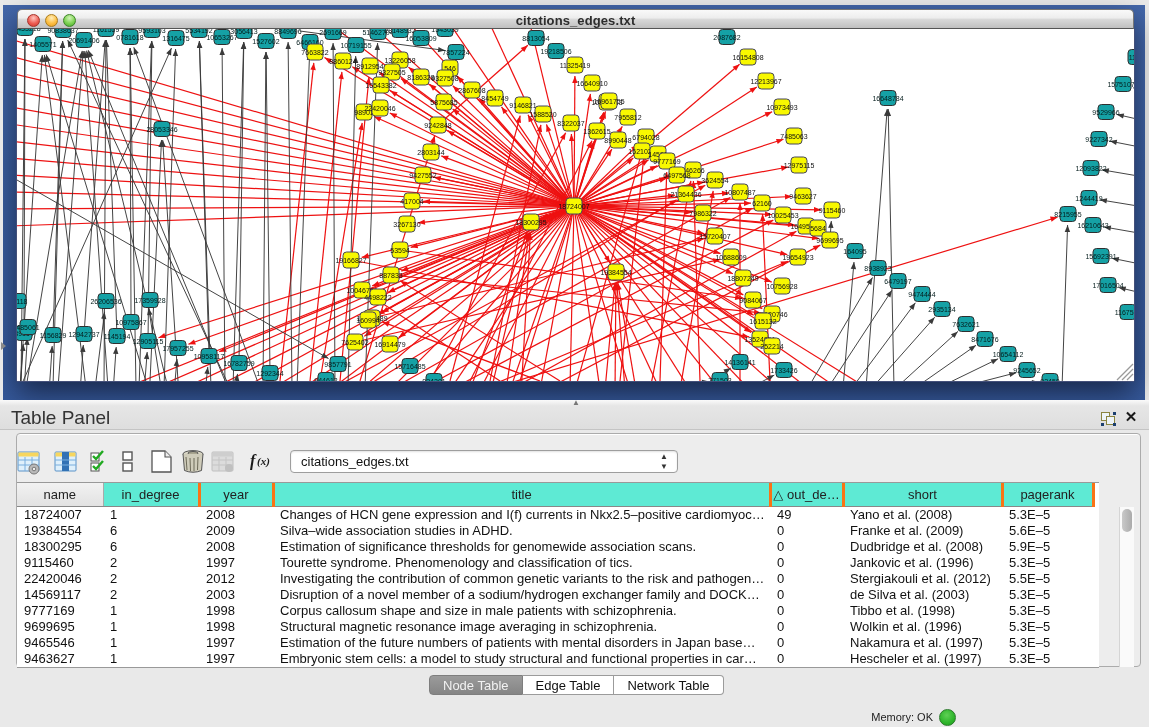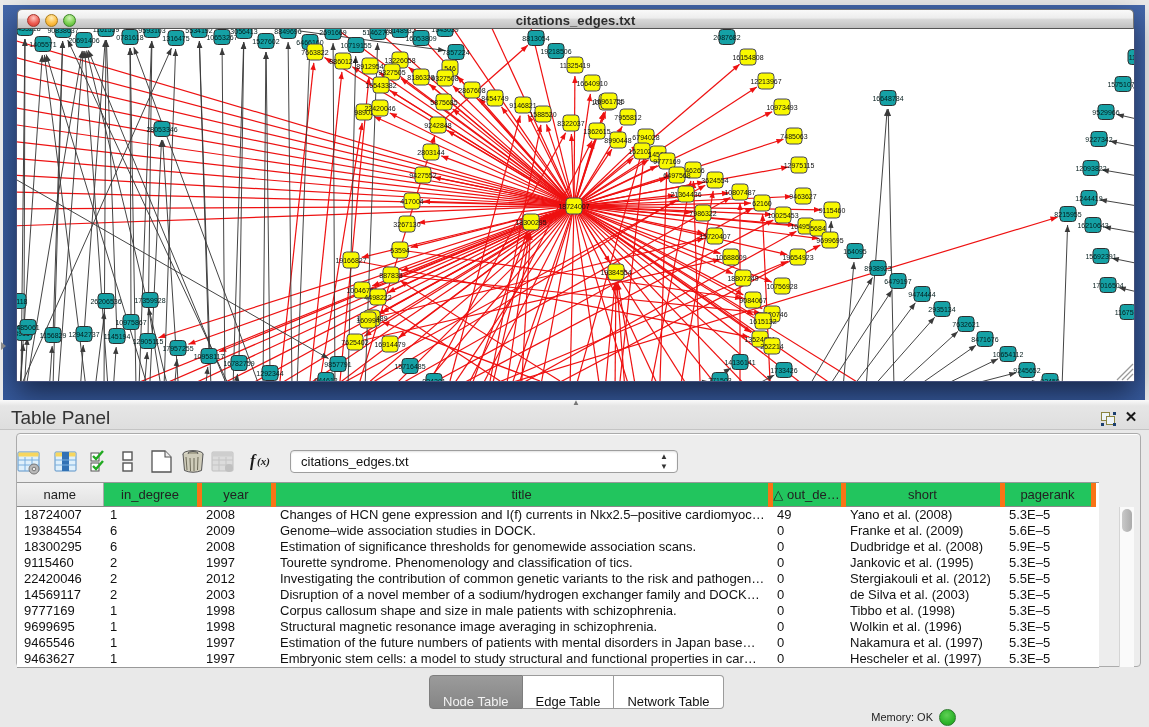--- a/index.html
+++ b/index.html
@@ -29,29 +29,29 @@
   box-shadow:inset 0 1px 0 #fff}
 .toolbar{position:absolute;left:0;top:435px;width:1149px;height:44px}
 .combo{position:absolute;left:290px;top:450px;width:388px;height:23px;background:#fff;
   border:1px solid #9e9e9e;border-radius:4px;font-size:13px;color:#111;
   line-height:21px;padding-left:10px;box-shadow:inset 0 1px 2px rgba(0,0,0,.12)}
 .combo .arr{position:absolute;right:9px;top:1px;font-size:8px;color:#333;line-height:10px}
 
 .dtable{position:absolute;left:17px;top:482px;width:1082px;height:186px;background:#fff;overflow:hidden;border-top:1px solid #999;border-bottom:1px solid #999}
 table.grid{border-collapse:collapse;table-layout:fixed;width:1076px;font-size:13px;color:#111}
 table.grid th{height:23px;font-weight:normal;font-size:13px;color:#222;
-  background:#22c55e;border-right:5px solid #f97316;border-bottom:1px solid #888;text-align:center;overflow:hidden;white-space:nowrap}
+  background:#5eead4;border-right:3px solid #f97316;border-bottom:1px solid #888;text-align:center;overflow:hidden;white-space:nowrap}
 table.grid th.first{background:linear-gradient(180deg,#f2f2f2,#e2e2e2);border-right:1px solid #aaa}
 table.grid td{height:16px;padding:0 0 0 7px;overflow:hidden;white-space:nowrap;border:0}
 td.c5{padding-left:5px}
 .vscroll{position:absolute;left:1119px;top:507px;width:15px;height:160px;background:#fafafa;border-left:1px solid #d5d5d5}
 .vthumb{position:absolute;left:2px;top:2px;width:10px;height:23px;background:linear-gradient(90deg,#c9c9c9,#ababab);border-radius:5px}
 
 .tabs{position:absolute;left:429px;top:675px;height:20px;display:flex;font-size:13px}
-.tab{height:20px;line-height:19px;padding:16px 13px;background:#fff;border:1px solid #9b9b9b;border-left:none;color:#111}
+.tab{height:20px;line-height:19px;padding:0 13px;background:#fff;border:1px solid #9b9b9b;border-left:none;color:#111}
 .tab.sel{background:linear-gradient(180deg,#9b9b9b,#858585);color:#f2f2f2;border:1px solid #7e7e7e;border-radius:4px 0 0 4px}
 .tab.last{border-radius:0 4px 4px 0}
 .status{position:absolute;left:0;top:700px;width:965px;height:27px}
 .mem{position:absolute;right:32px;top:11px;font-size:11px;color:#222}
 .dot{position:absolute;right:9px;top:9px;width:17px;height:17px;border-radius:50%;
   background:radial-gradient(circle at 45% 35%,#5fd055,#2eb52b 60%,#1f9a1f);border:1px solid #2a7a2a}
 .leftstrip{position:absolute;left:0;top:0;width:3px;height:404px;background:#e9e9e9}
 .grip{position:absolute;left:1px;top:342px;width:0;height:0;border-top:4px solid transparent;border-bottom:4px solid transparent;border-left:5px solid #8a8a8a}
 </style></head>
 <body>
@@ -900,41 +900,41 @@
           <td class="c3">2008</td>
           <td class="c4">Changes of HCN gene expression and I(f) currents in Nkx2.5–positive cardiomyoc…</td>
           <td class="c5">49</td>
           <td class="c6">Yano et al. (2008)</td>
           <td class="c7">5.3E–5</td>
         </tr>
         <tr>
           <td class="c1">19384554</td>
           <td class="c2">6</td>
           <td class="c3">2009</td>
-          <td class="c4">Genome–wide association studies in DOCK.</td>
+          <td class="c4">Silva–wide association studies in ADHD.</td>
           <td class="c5">0</td>
           <td class="c6">Franke et al. (2009)</td>
           <td class="c7">5.6E–5</td>
         </tr>
         <tr>
           <td class="c1">18300295</td>
           <td class="c2">6</td>
           <td class="c3">2008</td>
           <td class="c4">Estimation of significance thresholds for genomewide association scans.</td>
           <td class="c5">0</td>
           <td class="c6">Dudbridge et al. (2008)</td>
           <td class="c7">5.9E–5</td>
         </tr>
         <tr>
           <td class="c1">9115460</td>
           <td class="c2">2</td>
           <td class="c3">1997</td>
           <td class="c4">Tourette syndrome. Phenomenology and classification of tics.</td>
           <td class="c5">0</td>
-          <td class="c6">Jankovic et al. (1995)</td>
+          <td class="c6">Jankovic et al. (1996)</td>
           <td class="c7">5.3E–5</td>
         </tr>
         <tr>
           <td class="c1">22420046</td>
           <td class="c2">2</td>
           <td class="c3">2012</td>
           <td class="c4">Investigating the contribution of common genetic variants to the risk and pathogen…</td>
           <td class="c5">0</td>
           <td class="c6">Stergiakouli et al. (2012)</td>
           <td class="c7">5.5E–5</td>

